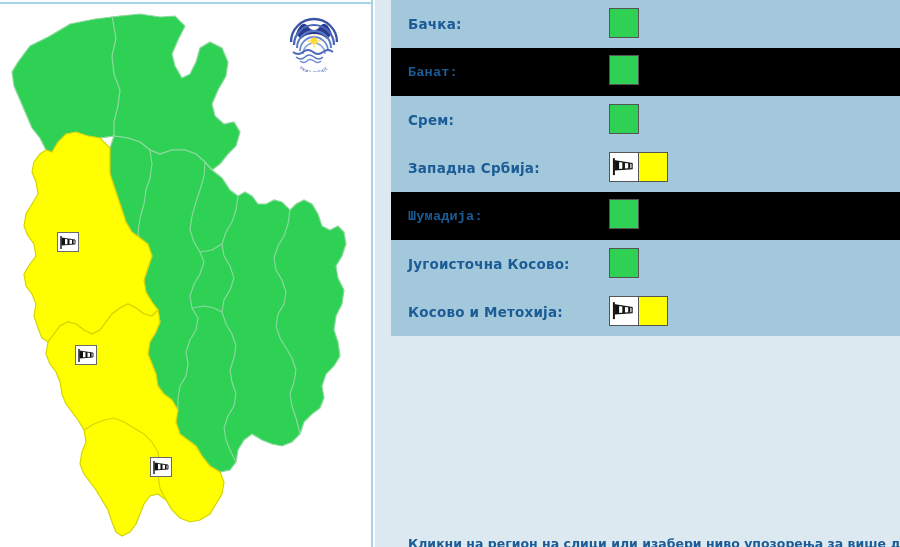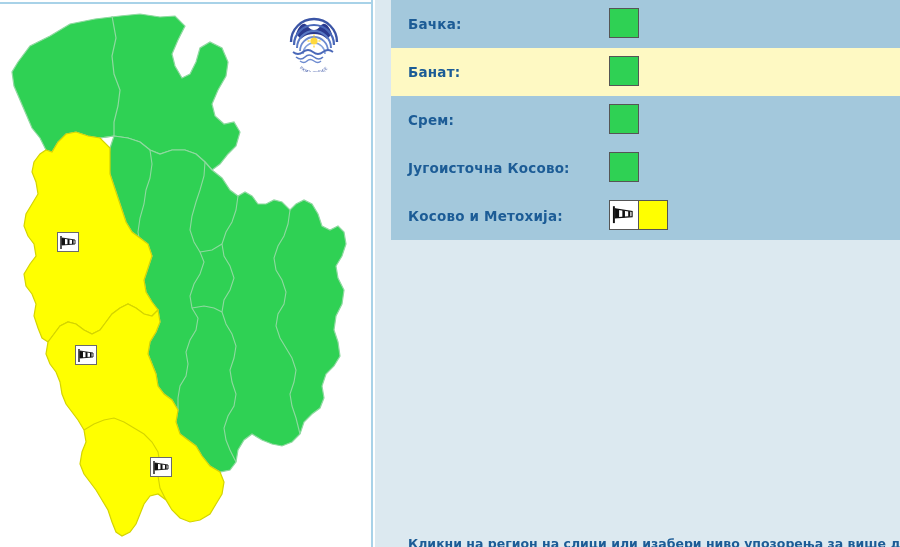--- a/index.html
+++ b/index.html
@@ -84,21 +84,21 @@
     position: absolute;
     left: 16px;
     top: 0px;
     width: 509px;
     border-collapse: collapse;
   }
   .region-row {
     height: 48px;
   }
   .region-row.odd  { background: #a3c8dc; }
-  .region-row.even { background: #fef9c3; }
+  .region-row.even { background: #000000; font-family: Liberation Mono, monospace; }
 
   .region-label {
     padding-left: 17px;
     font-size: 13.5px;
     font-weight: bold;
     color: #1c5c96;
     white-space: nowrap;
     width: 200px;
     vertical-align: middle;
     letter-spacing: 0.2px;
@@ -307,41 +307,63 @@
                 <span class="sq sq-green"></span>
               </span></td>
           </tr>
           <tr class="region-row odd">
             <td class="region-label">Срем:</td>
             <td class="region-icons"><span class="icon-wrap">
                 <span class="sq sq-green"></span>
               </span></td>
           </tr>
           <tr class="region-row odd">
-            <td class="region-label">Југоисточна Косово:</td>
-            <td class="region-icons"><span class="icon-wrap">
-                <span class="sq sq-green"></span>
-              </span></td>
-          </tr>
-          <tr class="region-row odd">
-            <td class="region-label">Косово и Метохија:</td>
+            <td class="region-label">Западна Србија:</td>
             <td class="region-icons"><span class="icon-wrap">
                 <span class="sq-wind">
                   <svg width="26" height="26" viewBox="0 0 20 18">
       <line x1="3" y1="3" x2="3" y2="16" stroke="#111" stroke-width="1.5"></line>
       <path d="M4,5 L17,7 L17,11 L4,12 Z" fill="#fff" stroke="#111" stroke-width="0.9"></path>
       <path d="M4,5 L7,5.5 L7,12 L4,12 Z" fill="#111"></path>
       <path d="M9.5,6 L11.5,6.3 L11.5,11.5 L9.5,11.7 Z" fill="#111"></path>
       <path d="M14,6.7 L15.6,6.9 L15.6,11 L14,11.2 Z" fill="#111"></path>
     </svg>
                 </span>
                 <span class="cell-divider"></span>
                 <span class="sq sq-yellow"></span>
               </span></td>
           </tr>
+          <tr class="region-row even">
+            <td class="region-label">Шумадија:</td>
+            <td class="region-icons"><span class="icon-wrap">
+                <span class="sq sq-green"></span>
+              </span></td>
+          </tr>
+          <tr class="region-row odd">
+            <td class="region-label">Југоисточна Косово:</td>
+            <td class="region-icons"><span class="icon-wrap">
+                <span class="sq sq-green"></span>
+              </span></td>
+          </tr>
+          <tr class="region-row odd">
+            <td class="region-label">Косово и Метохија:</td>
+            <td class="region-icons"><span class="icon-wrap">
+                <span class="sq-wind">
+                  <svg width="26" height="26" viewBox="0 0 20 18">
+      <line x1="3" y1="3" x2="3" y2="16" stroke="#111" stroke-width="1.5"></line>
+      <path d="M4,5 L17,7 L17,11 L4,12 Z" fill="#fff" stroke="#111" stroke-width="0.9"></path>
+      <path d="M4,5 L7,5.5 L7,12 L4,12 Z" fill="#111"></path>
+      <path d="M9.5,6 L11.5,6.3 L11.5,11.5 L9.5,11.7 Z" fill="#111"></path>
+      <path d="M14,6.7 L15.6,6.9 L15.6,11 L14,11.2 Z" fill="#111"></path>
+    </svg>
+                </span>
+                <span class="cell-divider"></span>
+                <span class="sq sq-yellow"></span>
+              </span></td>
+          </tr>
         </tbody>
     </table>
 
     <div id="footer-note">
       <span>Кликни на регион на слици или изабери ниво упозорења за више детаља</span>
     </div>
   </div>
 
 </div>
 

